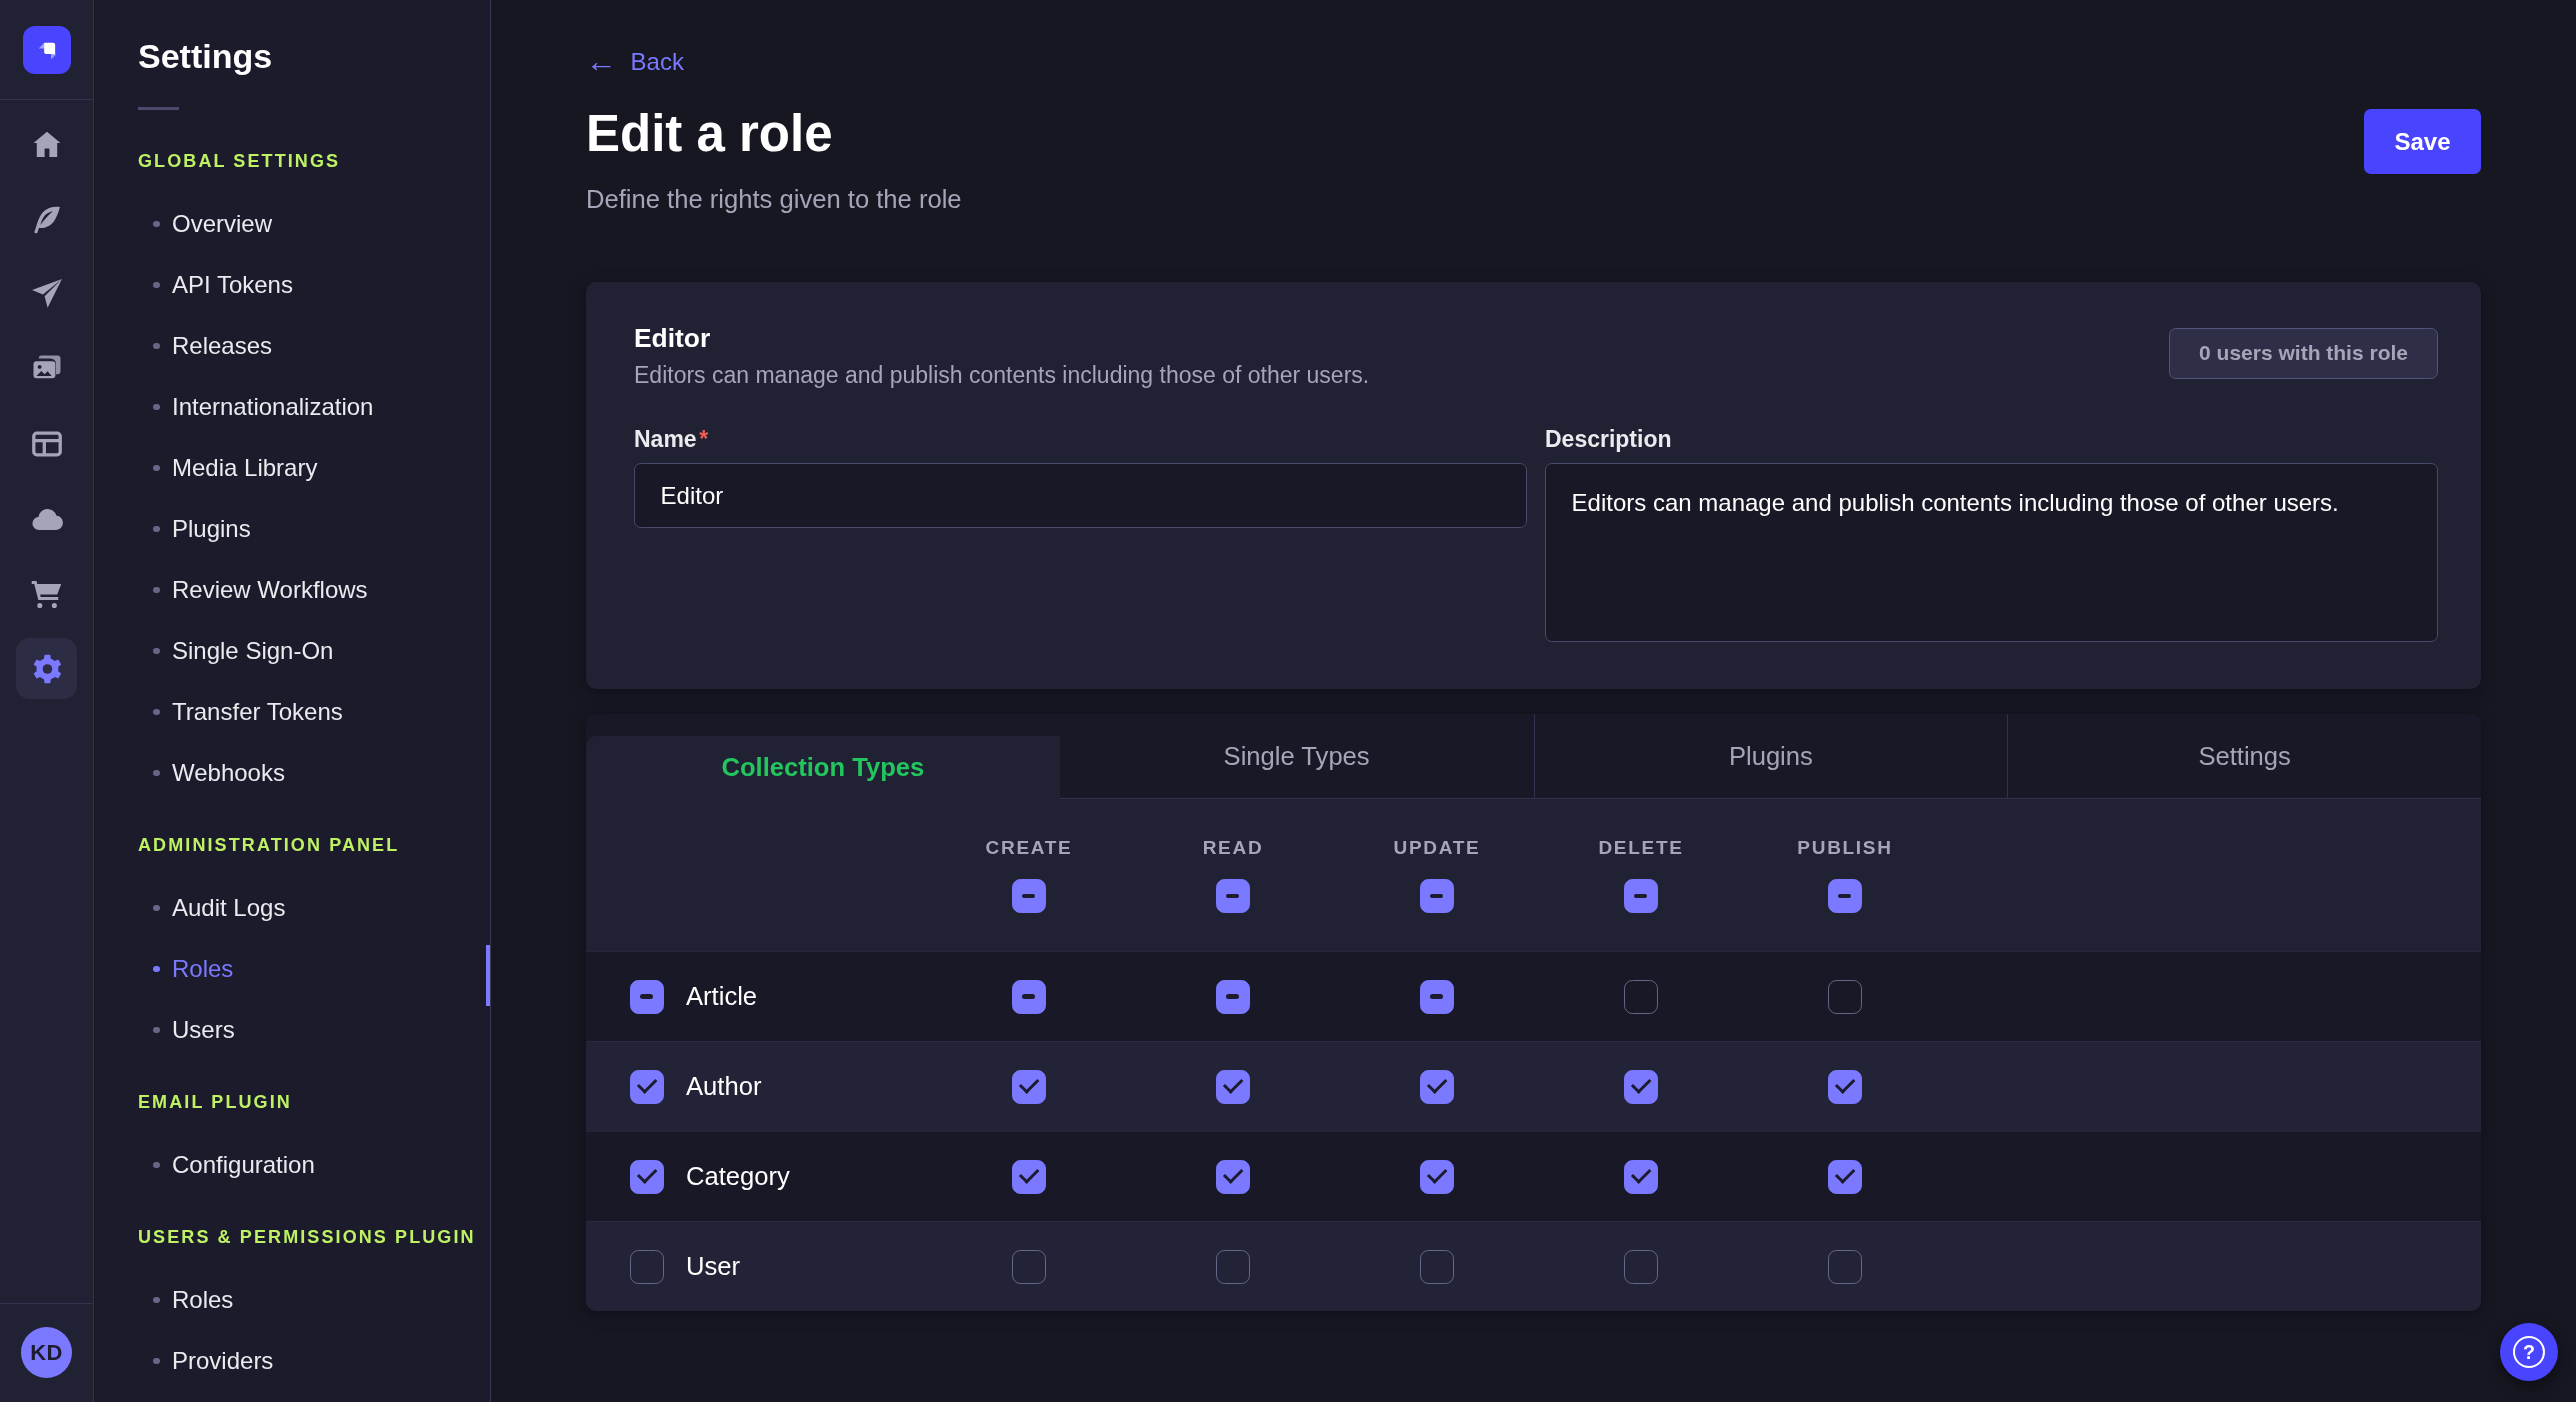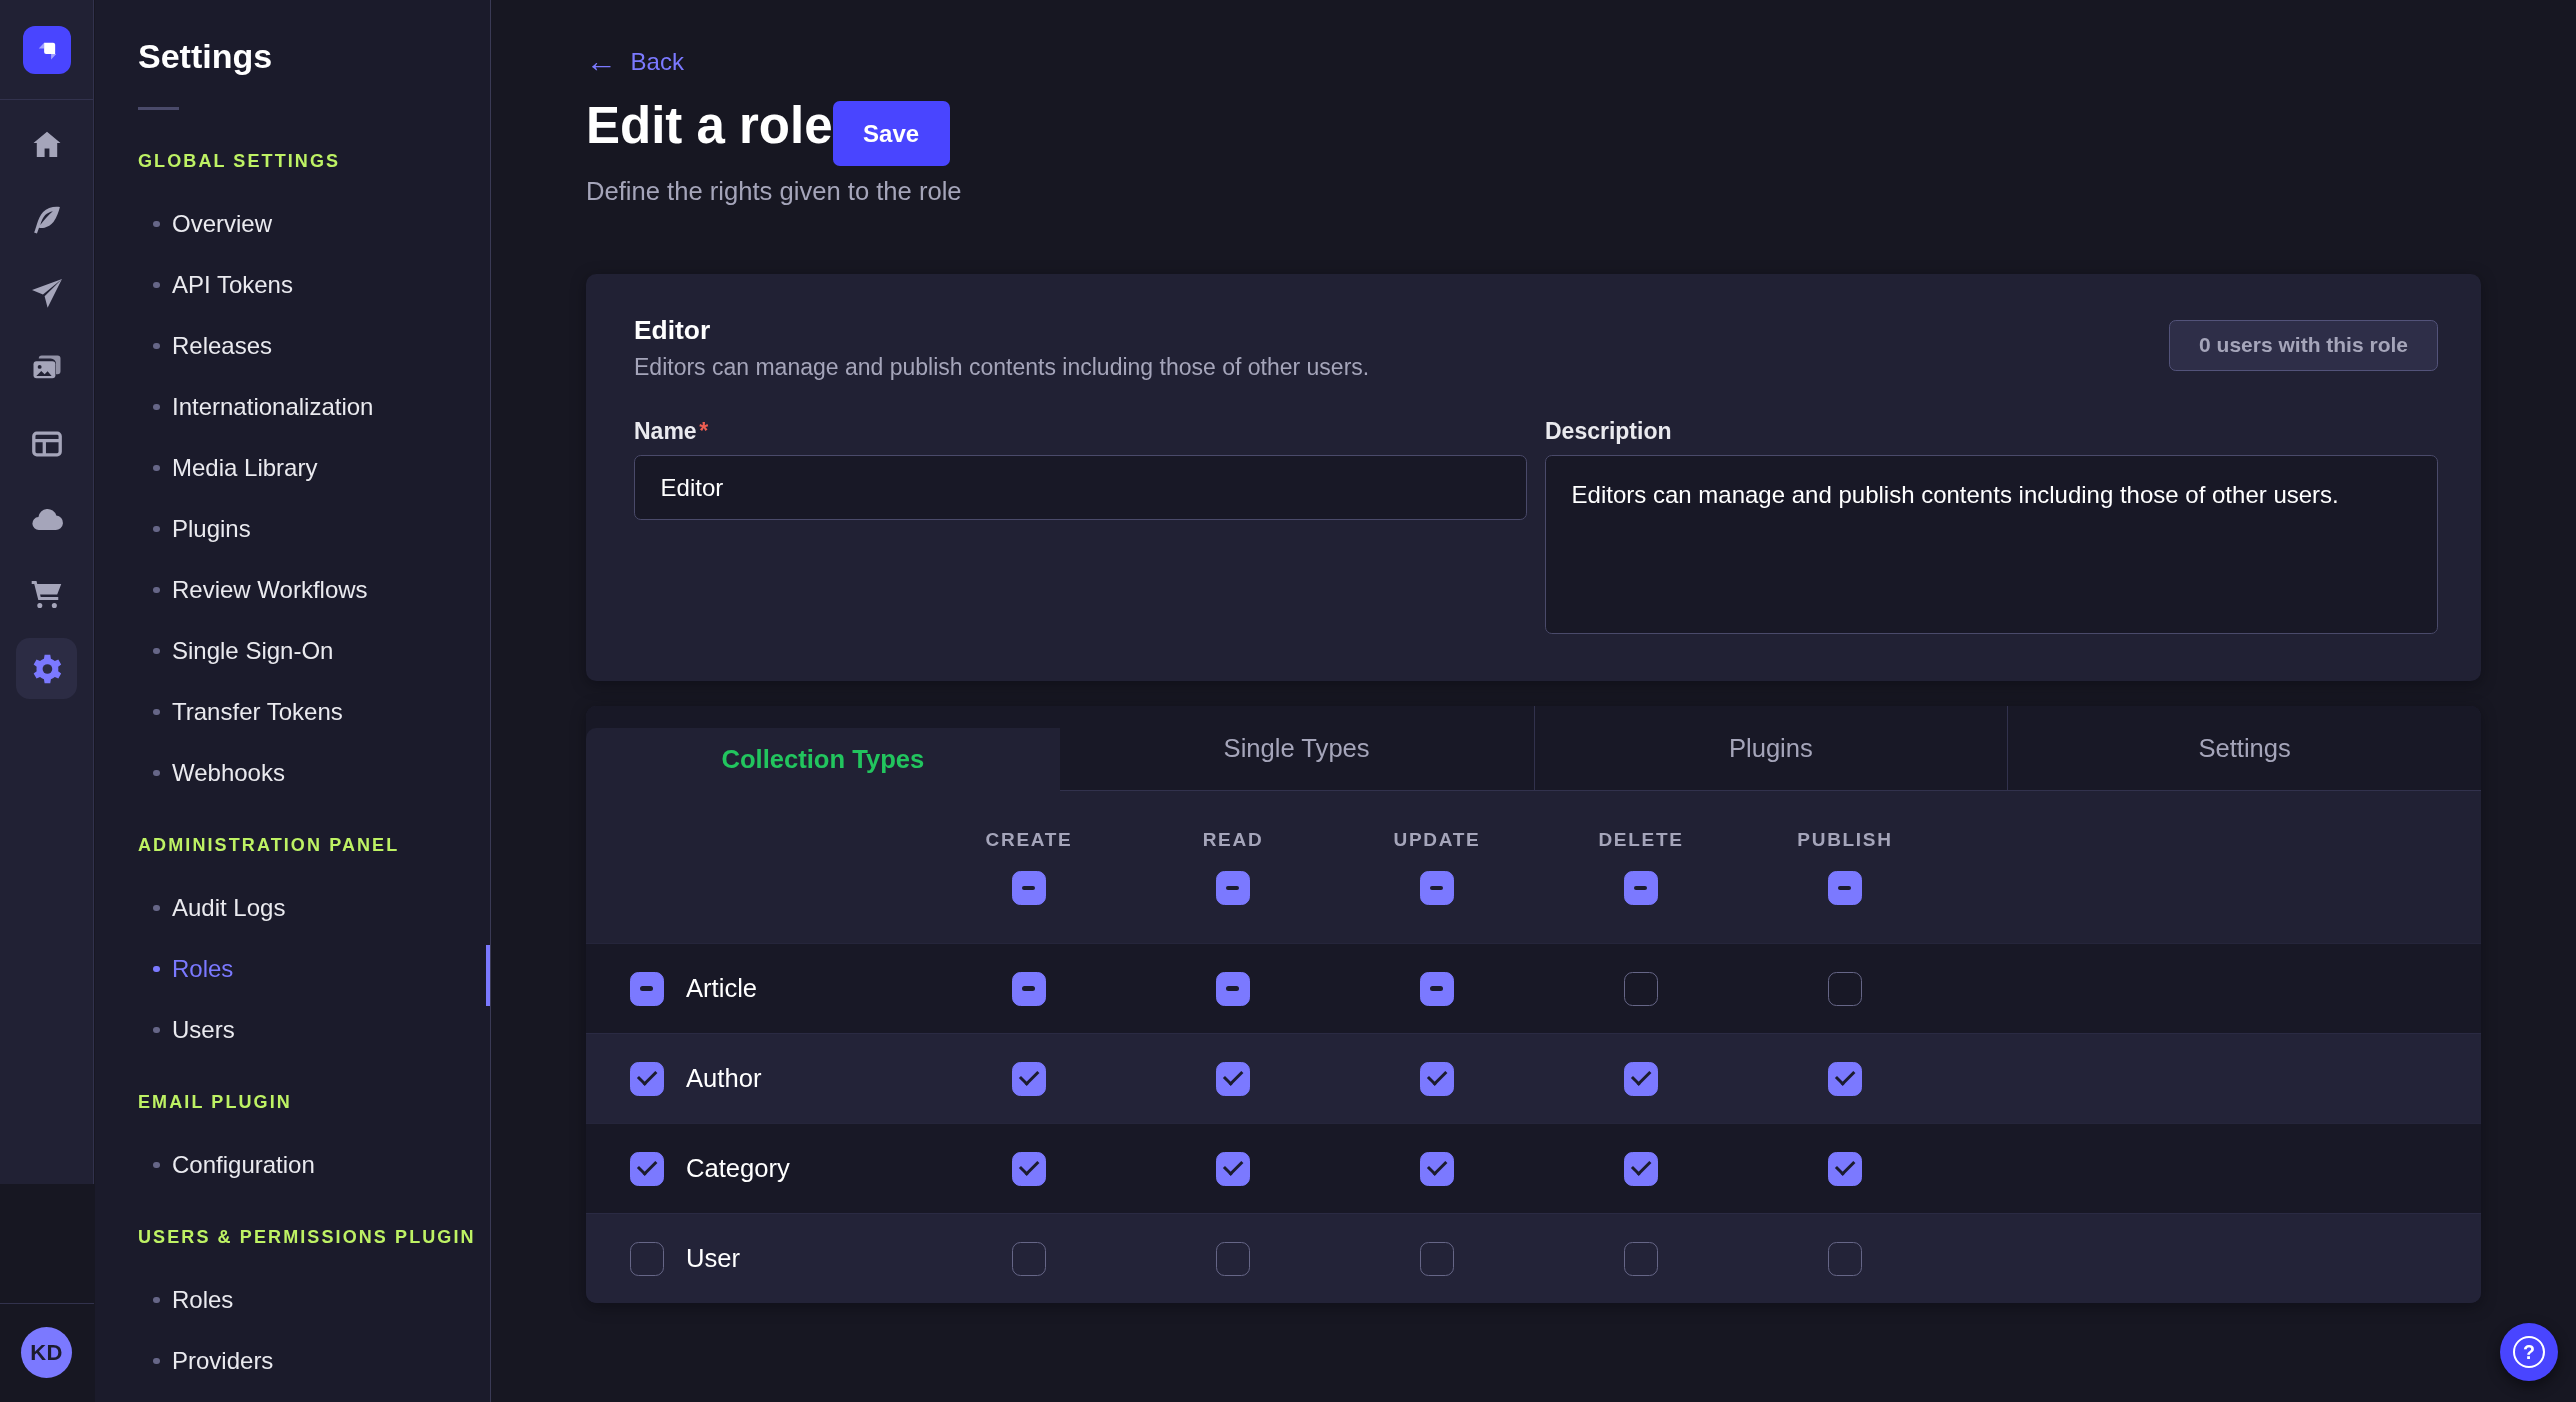--- a/index.html
+++ b/index.html
@@ -4,21 +4,21 @@
 <style>
   * { box-sizing: border-box; }
   html,body { margin:0; padding:0; }
   body {
     width:2576px; height:1402px; position:relative; overflow:hidden;
     background:#171722; color:#ffffff;
     font-family:"Liberation Sans", sans-serif;
   }
 
   
-  .rail { position:absolute; left:0; top:0; width:94px; height:1184px; background:#212134; border-right:0.9px solid #32324d;padding-left:18px; }
+  .rail { position:absolute; left:0; top:0; width:94px; height:1402px; background:#212134; border-right:0.9px solid #32324d;padding-left:18px; }
   .logo { position:absolute; left:23px; top:25.6px; width:48px; height:48px; border-radius:12px; background:#4945ff; display:flex; align-items:center; justify-content:center; }
   .rail-divider { position:absolute; left:0; width:94px; height:0.9px; background:#32324d; }
   .rail-icon { position:absolute; left:0; width:93px; height:75px; display:flex; align-items:center; justify-content:center; color:#a5a5ba; }
   .rail-icon svg { width:36px; height:36px; }
   .gear-tile { width:61px; height:61px; border-radius:13.6px; background:#2c2c44; display:flex; align-items:center; justify-content:center; color:#7b79ff; }
   .gear-tile svg { width:34px; height:34px; }
   .avatar { position:absolute; left:21px; top:1327px; width:51px; height:51px; border-radius:50%; background:#7b79ff; color:#1c1c2e; font-weight:bold; font-size:22px; display:flex; align-items:center; justify-content:center; letter-spacing:0.4px; }
 
   
   .subnav { position:absolute; left:95px; top:0; width:396px; height:1402px; background:#1b1b2b; border-right:0.9px solid #3a3a55; overflow:hidden; }
@@ -30,21 +30,21 @@
   .item { position:relative; height:61px; display:flex; align-items:center; padding-left:77px; font-size:24px; color:#eaeaef; cursor:pointer; }
   .item::before { content:""; position:absolute; left:58px; top:27px; width:6.8px; height:6.8px; border-radius:50%; background:#666687; }
   .item.active { color:#7b79ff; }
   .item.active::before { background:#7b79ff; }
   .active-indicator { position:absolute; right:0; top:945px; width:4.3px; height:61px; background:#7b79ff; }
 
   
   .main { position:absolute; left:491px; top:0; right:0; bottom:0; background:#171722; padding:48px 95px 0 95px; }
   .back-row { display:inline-flex; align-items:center; gap:13.6px; color:#7b79ff; font-size:24px; cursor:pointer; }
   .back-arrow { font-size:31px; line-height:24px; }
-  .title-row { display:flex; justify-content:flex-start; align-items:flex-start; margin-top:22px; }
+  .title-row { display:flex; justify-content:space-between; align-items:flex-start; margin-top:30px; }
   .page-title { font-size:51px; font-weight:bold; line-height:1.1; }
   .save-btn { width:117px; height:65px; background:#4945ff; border:none; border-radius:6.8px; color:#fff; font-size:24px; font-weight:600; font-family:inherit; cursor:pointer; margin-top:3.4px; }
   .subtitle { margin-top:10.2px; font-size:25.6px; color:#a5a5ba; }
 
   
   .card { position:relative; margin-top:68px; background:#212134; border-radius:10.2px; box-shadow:0 3.4px 15.3px rgba(3,3,10,.35); padding:41px 43px 44px 48px; }
   .card-title { font-size:26.4px; font-weight:bold; }
   .card-desc { margin-top:8.5px; font-size:23px; color:#a5a5ba; }
   .users-badge { position:absolute; top:46px; right:43px; height:51px; padding:0 29px; display:flex; align-items:center; background:#2e2e48; border:0.9px solid #53537a; border-radius:6.8px; font-size:21px; font-weight:600; color:#a5a5ba; cursor:pointer; }
   .fields { display:grid; grid-template-columns:1fr 1fr; gap:18px; margin-top:37px; }

